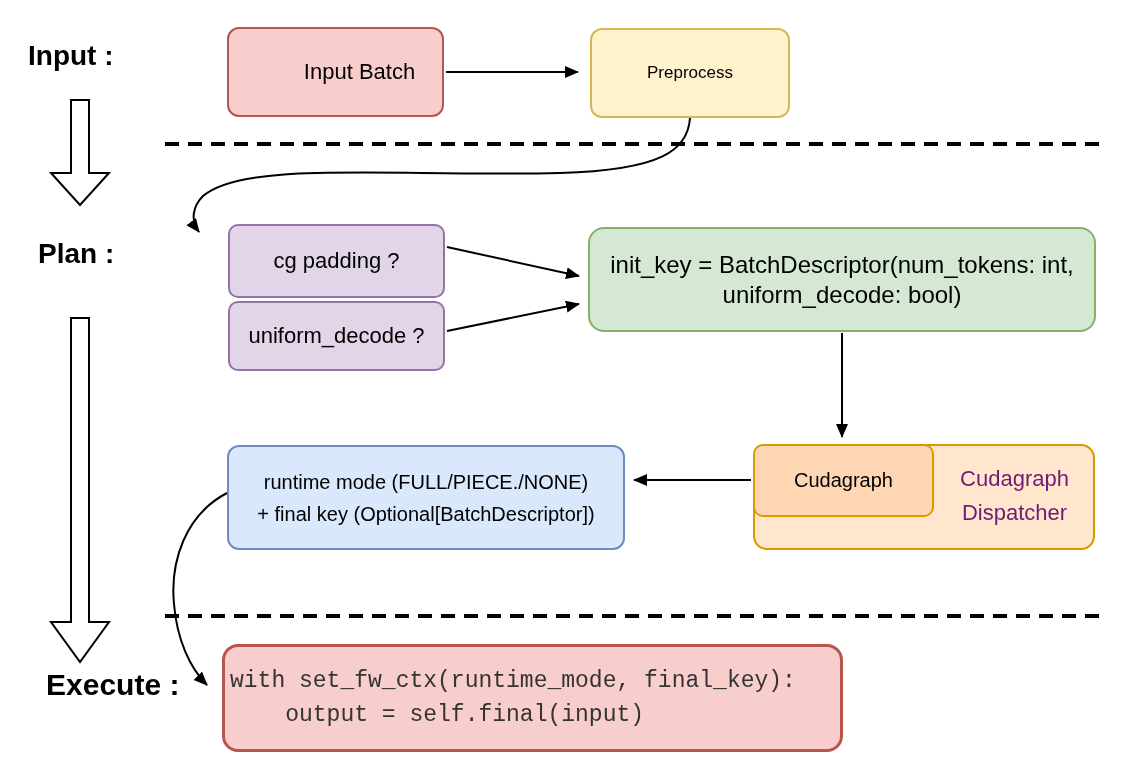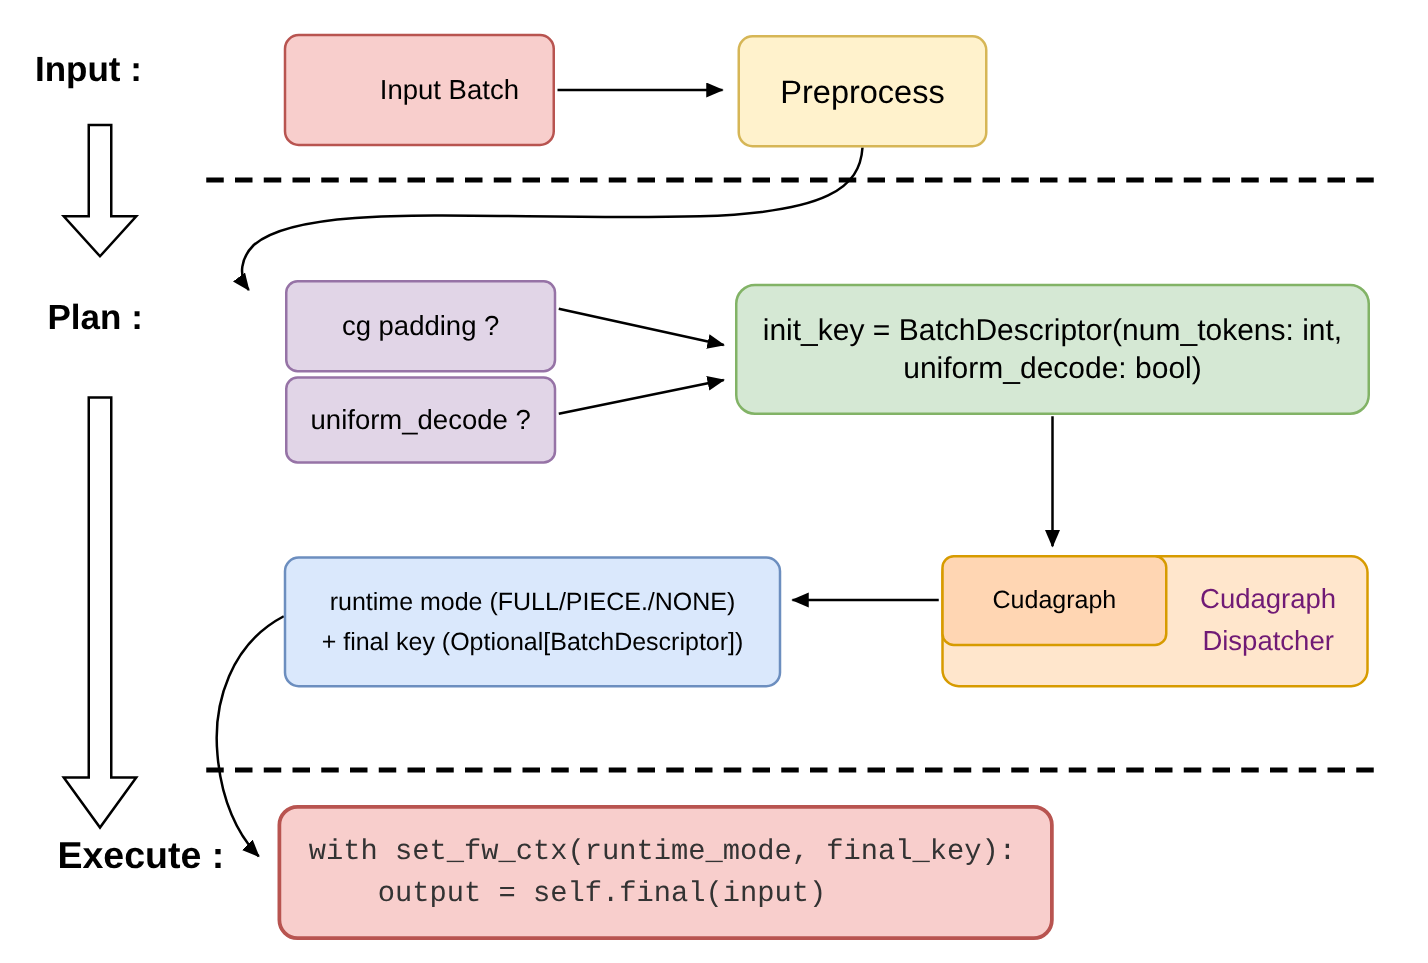--- a/index.html
+++ b/index.html
@@ -13,32 +13,32 @@
   .stage-input   { left:28px;  top:40px;  font-size:28px; }
   .stage-plan    { left:38px;  top:238px; font-size:28px; }
   .stage-execute { left:22px;  top:668px; font-size:30px;margin-left:24px; }
 
   .node {
     position:absolute; box-sizing:border-box; border:2px solid #000;
     display:flex; flex-direction:column; align-items:center; justify-content:center;
     text-align:center; line-height:1.25;
   }
   .node-input-batch    { left:227px; top:27px;  width:217px; height:90px;  border-radius:12px; font-size:22px; }
-  .node-preprocess     { left:590px; top:28px;  width:200px; height:90px;  border-radius:12px; font-size:26px; }
+  .node-preprocess     { left:590px; top:28px;  width:200px; height:90px;  border-radius:12px; font-size:17px; }
   .node-cg-padding     { left:228px; top:224px; width:217px; height:74px;  border-radius:10px; font-size:22px; }
   .node-uniform-decode { left:228px; top:301px; width:217px; height:70px;  border-radius:10px; font-size:22px; }
   .node-init-key       { left:588px; top:227px; width:508px; height:105px; border-radius:16px; font-size:24px; line-height:30px; }
   .node-cudagraph      { left:753px; top:444px; width:342px; height:106px; border-radius:14px; }
   .node-dispatch       { left:753px; top:444px; width:181px; height:73px;  border-radius:10px; font-size:20px; }
   .cudagraph-label     { position:absolute; left:933px; top:462px; width:163px; text-align:center;
                          font-size:22px; line-height:34px; color:#701a75; }
   .node-runtime-mode   { left:227px; top:445px; width:398px; height:105px; border-radius:12px; font-size:20px; line-height:32px; }
   .node-execute-code   {
     left:222px; top:644px; width:621px; height:108px; border-radius:16px;
-    border-width:3px; align-items:flex-start; padding-left:22px;
+    border-width:3px; align-items:flex-start; padding-left:5px;
     font-family:"Liberation Mono", monospace; font-size:23px; line-height:34px;
     text-align:left;
   }
   .code-line { white-space:pre; }
 </style>
 </head>
 <body>
 
 <div class="canvas">
 

